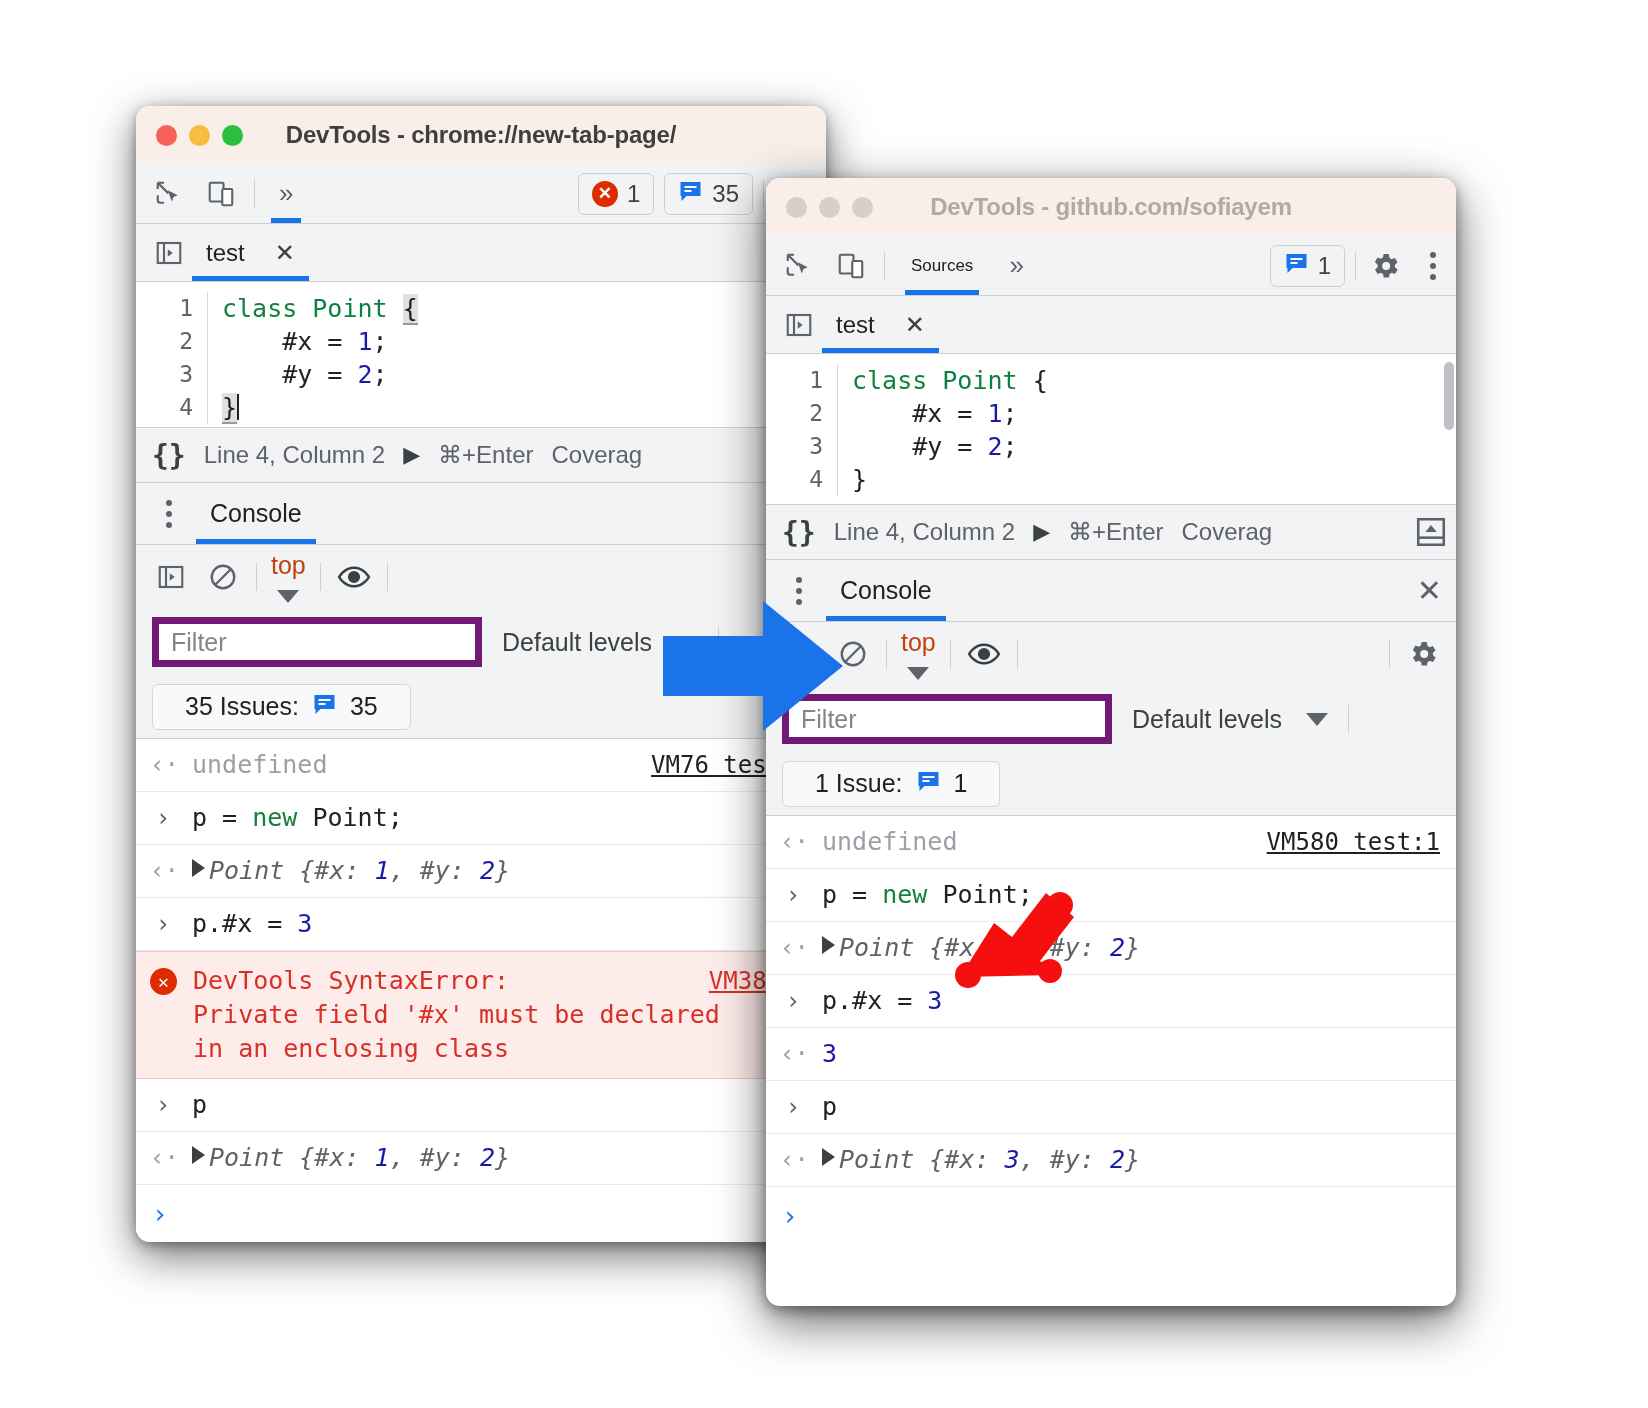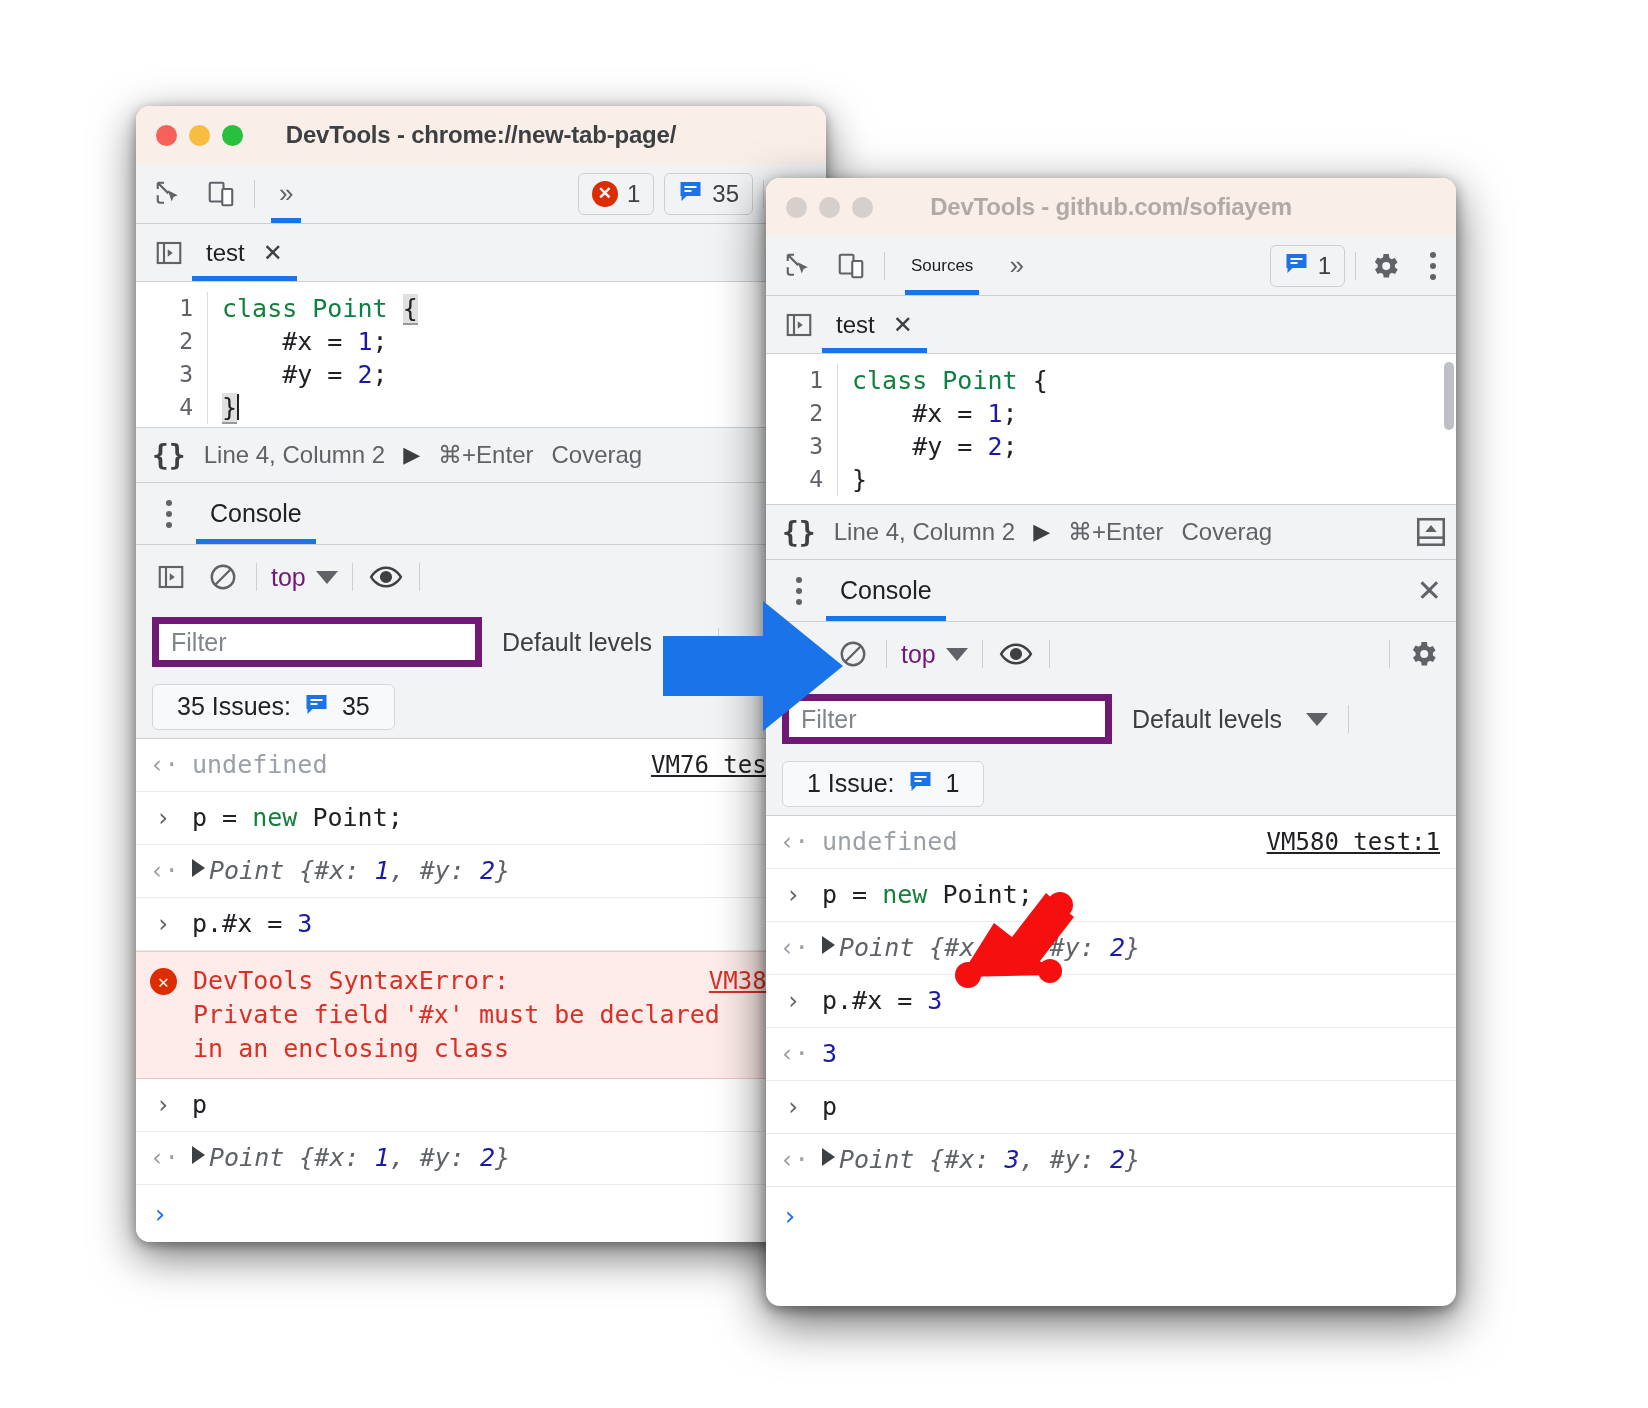--- a/index.html
+++ b/index.html
@@ -90,21 +90,21 @@
   }
 
   
   .tabstrip {
     height: 58px; background: #f1f3f4;
     border-bottom: 1px solid #cdd0d3;
     display: flex; align-items: center; padding-left: 14px; gap: 4px;
   }
   .file-tab {
     font-size: 24px; color: #202124;
-    display: flex; align-items: center; gap: 18px;
+    display: flex; align-items: center; gap: 30px;
     padding: 0 14px; height: 57px;
     position: relative;
   }
   .file-tab.active::after {
     content: ""; position: absolute; left: 0; right: 0; bottom: 0;
     height: 5px; background: #1a73e8;
   }
   .x-glyph { font-size: 24px; color: #3c4043; }
 
   
@@ -158,21 +158,21 @@
   }
   .drawer-tab.active::after {
     content:""; position:absolute; left:0; right:0; bottom:0; height:5px; background:#1a73e8;
   }
 
   
   .console-toolbar {
     height: 64px; background: #f1f3f4;
     display: flex; align-items: center; gap: 14px; padding: 0 16px;
   }
-  .ctx-select { display:flex; align-items:center; gap:10px; font-size:25px; color:#701a75; }
+  .ctx-select { display:flex; align-items:center; gap:10px; font-size:25px; color:#c2410c;flex-direction:column; }
   .tri-down { width:0;height:0;border-left:11px solid transparent;border-right:11px solid transparent;border-top:13px solid #5f6368;}
   .filter-row {
     height: 66px; background: #f1f3f4;
     display: flex; align-items: center; gap: 20px; padding: 0 16px;
   }
   .filter-input {
     width: 330px; height: 50px;
     border: 7px solid #701a75; background: #fff;
     font-size: 25px; color: #737373;
     padding: 13px 12px;
@@ -181,21 +181,21 @@
   .filter-input::placeholder { color: #80868b; opacity: 1; }
   .levels { display:flex; align-items:center; gap:24px; font-size:25px; color:#3c4043; }
   .issues-bar {
     height: 64px; background: #f1f3f4;
     display:flex; align-items:center; padding: 0 16px;
     border-bottom: 1px solid #cdd0d3;
   }
   .issues-btn {
     display:flex; align-items:center; gap:13px;
     border:1px solid #d4d7da; border-radius:6px;
-    padding: 7px 24px; font-size:25px; color:#202124; background:#f8f9fa;
+    padding: 7px 32px; font-size:25px; color:#202124; background:#f8f9fa;
   }
 
   
   .console-body { background:#fff; font-family:"DejaVu Sans Mono", monospace; }
   .msg {
     display:flex; align-items:flex-start; gap:16px;
     padding: 9px 16px 9px 14px;
     border-bottom: 1px solid #e8eaed;
     font-size: 25px; line-height: 34px; color:#202124;
     position: relative; white-space: pre;

